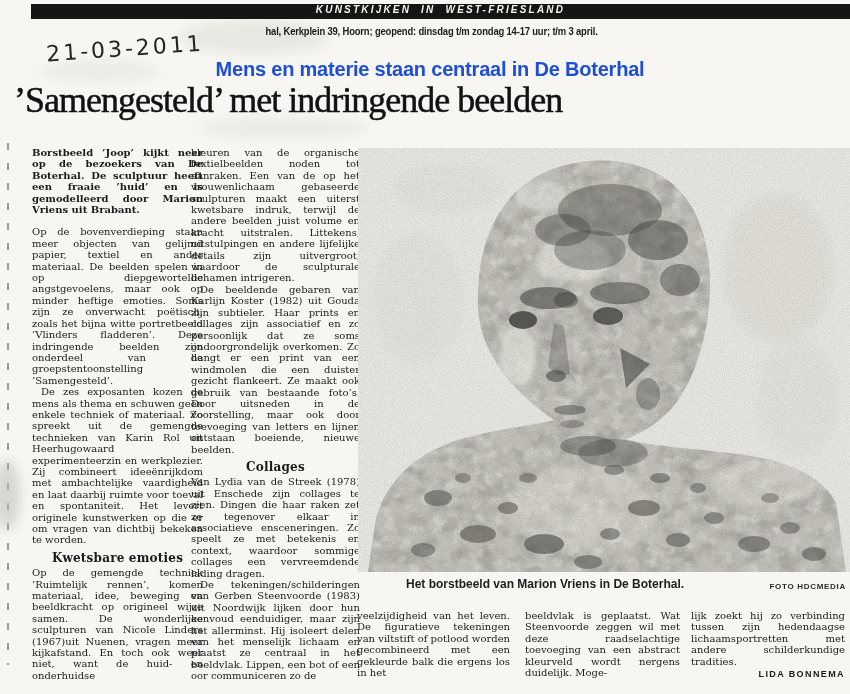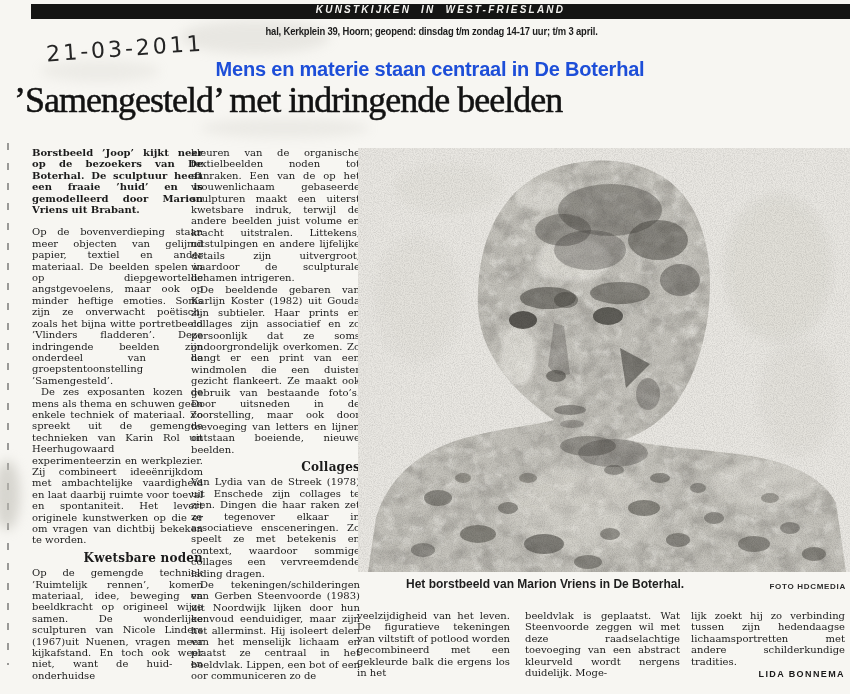--- a/index.html
+++ b/index.html
@@ -20,21 +20,21 @@
           font:bold 20px "Liberation Sans",sans-serif;color:#1d4ed8;letter-spacing:-.2px;}
   .headline{position:absolute;left:14px;top:82px;width:834px;margin:0;
           font-family:"Liberation Serif",serif;font-weight:normal;font-size:36px;line-height:1.05;
           color:#121212;letter-spacing:-1px;white-space:nowrap;-webkit-text-stroke:.5px #121212;}
   
   .col{position:absolute;font-size:10px;line-height:11.4px;text-align:justify;
        -webkit-hyphens:auto;hyphens:auto;}
   .col p{margin:0;}
   .col p.indent{text-indent:9px;}
   .col p.intro{font-weight:bold;margin-bottom:11px;}
-  .col h3{font-family:"DejaVu Serif",serif;font-size:12px;margin:7px 0 3px 0;text-align:right;
+  .col h3{font-family:"DejaVu Serif",serif;font-size:12px;margin:7px 0 3px 0;text-align:center;
           letter-spacing:.2px;}
   .col1{left:32px;top:147px;width:171px;}
   .col2{left:191px;top:147px;width:169px;}
   .colA{left:357px;top:610px;width:153px;}
   .colB{left:525px;top:610px;width:155px;}
   .colC{left:691px;top:610px;width:154px;}
   .byline{font:bold 9px "Liberation Sans",sans-serif;letter-spacing:1.4px;color:#1a1a1a;
           margin-top:2px;text-align:right;}
   
   .photo{position:absolute;left:358px;top:148px;width:492px;height:424px;margin:0;}
@@ -74,21 +74,21 @@
 
   <div class="hand-date">21-03-2011</div>
 
   <div class="subtitle">Mens en materie staan centraal in De Boterhal</div>
   <h1 class="headline">’Samengesteld’ met indringende beelden</h1>
 
   <div class="col col1">
     <p class="intro">Borstbeeld ’Joop’ kijkt neer op de bezoekers van De Boterhal. De sculptuur heeft een fraaie ’huid’ en is gemodelleerd door Marion Vriens uit Brabant.</p>
     <p>Op de bovenverdieping staan meer objecten van gelijmd papier, textiel en ander materiaal. De beelden spelen in op diepgewortelde angstgevoelens, maar ook op minder heftige emoties. Soms zijn ze onverwacht poëtisch, zoals het bijna witte portretbeeld ’Vlinders fladderen’. Deze indringende beelden zijn onderdeel van de groepstentoonstelling ’Samengesteld’.</p>
     <p class="indent">De zes exposanten kozen de mens als thema en schuwen geen enkele techniek of materiaal. Zo spreekt uit de gemengde technieken van Karin Rol uit Heerhugowaard experimenteerzin en werkplezier. Zij combineert ideeënrijkdom met ambachtelijke vaardigheid en laat daarbij ruimte voor toeval en spontaniteit. Het levert originele kunstwerken op die er om vragen van dichtbij bekeken te worden.</p>
-    <h3>Kwetsbare noden</h3>
+    <h3>Kwetsbare emoties</h3>
     <p>Op de gemengde techniek ’Ruimtelijk rennen’, komen materiaal, idee, beweging en beeldkracht op origineel wijze samen. De wonderlijke sculpturen van Nicole Linders (1967)uit Nuenen, vragen meer kijkafstand. En toch ook weer niet, want de huid- en onderhuidse</p>
   </div>
 
   <div class="col col2">
     <p>kleuren van de organische textielbeelden noden tot aanraken. Een van de op het vrouwenlichaam gebaseerde sculpturen maakt een uiterst kwetsbare indruk, terwijl de andere beelden juist volume en kracht uitstralen. Littekens, uitstulpingen en andere lijfelijke details zijn uitvergroot, waardoor de sculpturale lichamen intrigeren.</p>
     <p class="indent">De beeldende gebaren van Karlijn Koster (1982) uit Gouda zijn subtieler. Haar prints en collages zijn associatief en zo persoonlijk dat ze soms ondoorgrondelijk overkomen. Zo hangt er een print van een windmolen die een duister gezicht flankeert. Ze maakt ook gebruik van bestaande foto’s. Door uitsneden in de voorstelling, maar ook door toevoeging van letters en lijnen ontstaan boeiende, nieuwe beelden.</p>
     <h3>Collages</h3>
     <p>Van Lydia van de Streek (1978) uit Enschede zijn collages te zien. Dingen die haar raken zet ze tegenover elkaar in associatieve ensceneringen. Zo speelt ze met betekenis en context, waardoor sommige collages een vervreemdende lading dragen.</p>
     <p class="indent">De tekeningen/schilderingen van Gerben Steenvoorde (1983) uit Noordwijk lijken door hun eenvoud eenduidiger, maar zijn het allerminst. Hij isoleert delen van het menselijk lichaam en plaatst ze centraal in het beeldvlak. Lippen, een bot of een oor communiceren zo de</p>
   </div>

